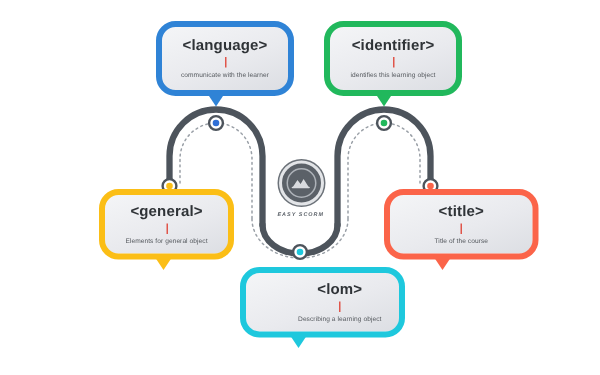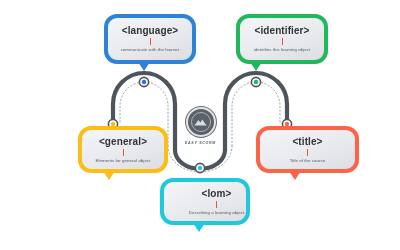--- a/index.html
+++ b/index.html
@@ -57,30 +57,30 @@
     border-left:6px solid transparent;
     border-right:6px solid transparent;
     z-index:3;
   }
   .tail.down{border-top-width:9px;border-top-style:solid;}
 
   
   #card-language{left:104px;top:14px;width:92px;height:50px;border-width:4px;border-color:#2f83d6;}
   #tail-language{left:138px;top:62px;border-top-color:#2f83d6;}
 
-  #card-identifier{left:216px;top:14px;width:92px;height:50px;border-width:4px;border-color:#21b85c;margin-left:20px;}
+  #card-identifier{left:216px;top:14px;width:92px;height:50px;border-width:4px;border-color:#21b85c;}
   #tail-identifier{left:250px;top:62px;border-top-color:#21b85c;}
 
-  #card-general{left:78px;top:126px;width:90px;height:47px;border-width:4px;border-color:#fbbe16;}
+  #card-general{left:66px;top:126px;width:90px;height:47px;border-width:4px;border-color:#fbbe16;}
   #tail-general{left:103px;top:171px;border-top-color:#fbbe16;}
 
   #card-title{left:256px;top:126px;width:103px;height:47px;border-width:4px;border-color:#fb6449;}
   #tail-title{left:289px;top:171px;border-top-color:#fb6449;}
 
-  #card-lom{left:160px;top:178px;width:90px;height:47px;border-width:4px;border-color:#1ec8dd;padding-left:28px;}
+  #card-lom{left:160px;top:178px;width:110px;height:47px;border-width:4px;border-color:#1ec8dd;padding-left:28px;}
   #tail-lom{left:193px;top:223px;border-top-color:#1ec8dd;}
 
   
   #center{
     position:absolute;
     left:183px;top:107px;
     width:35px;height:44px;
     z-index:4;
     display:flex;flex-direction:column;align-items:center;
   }

